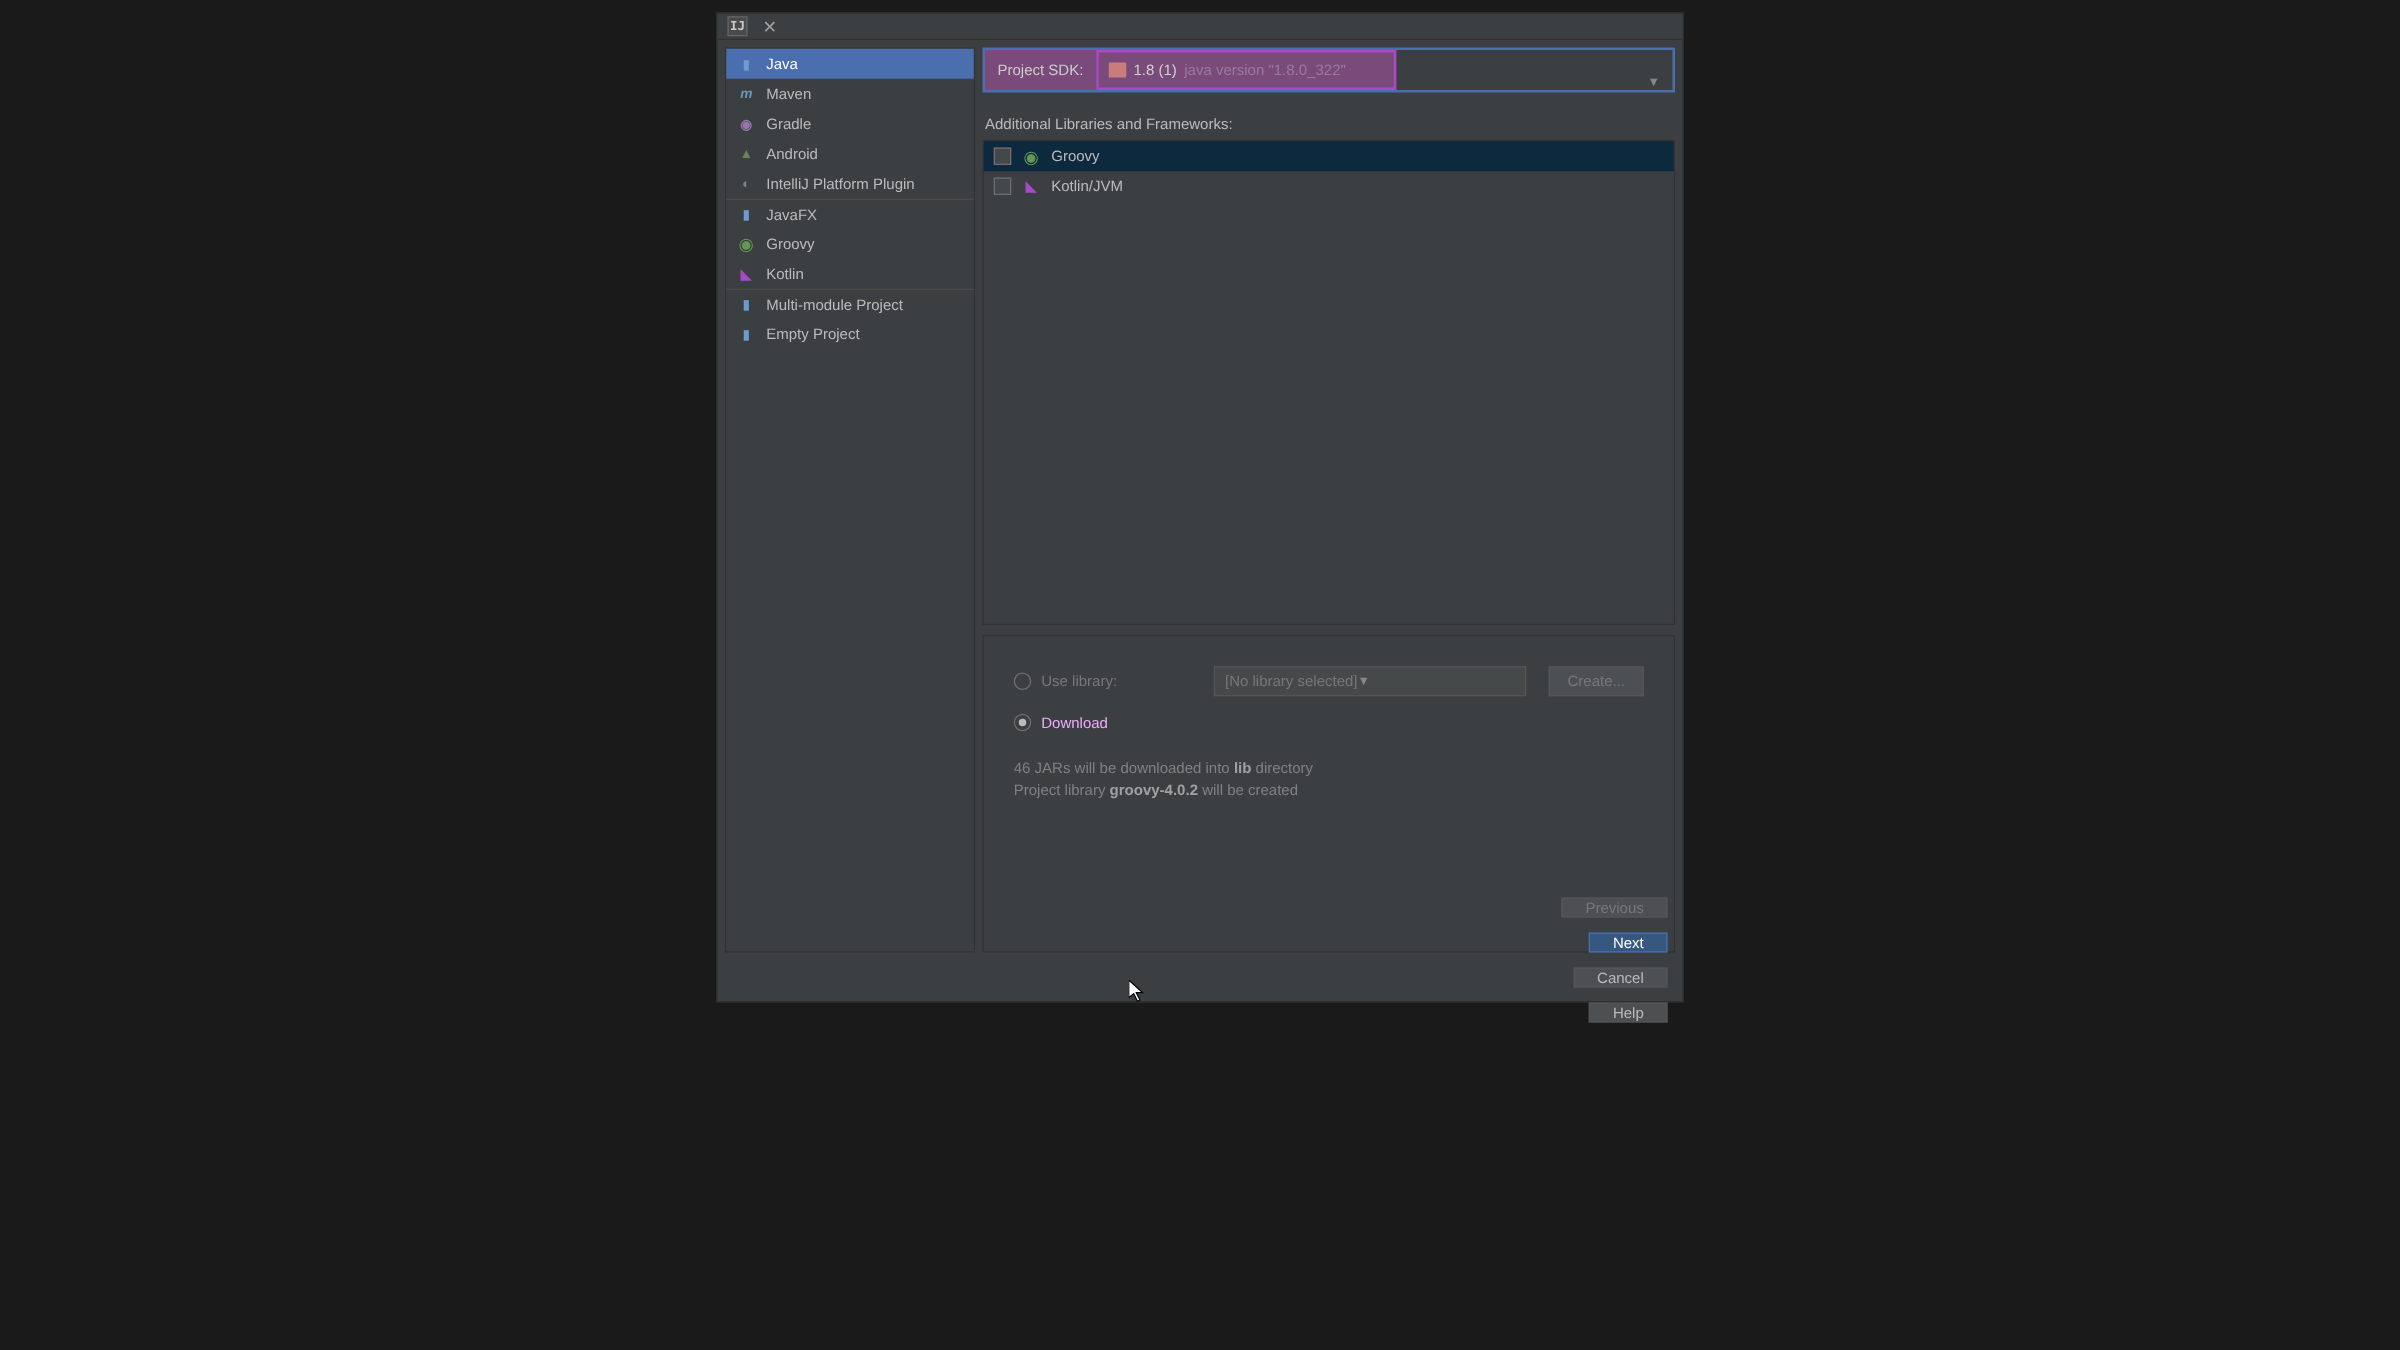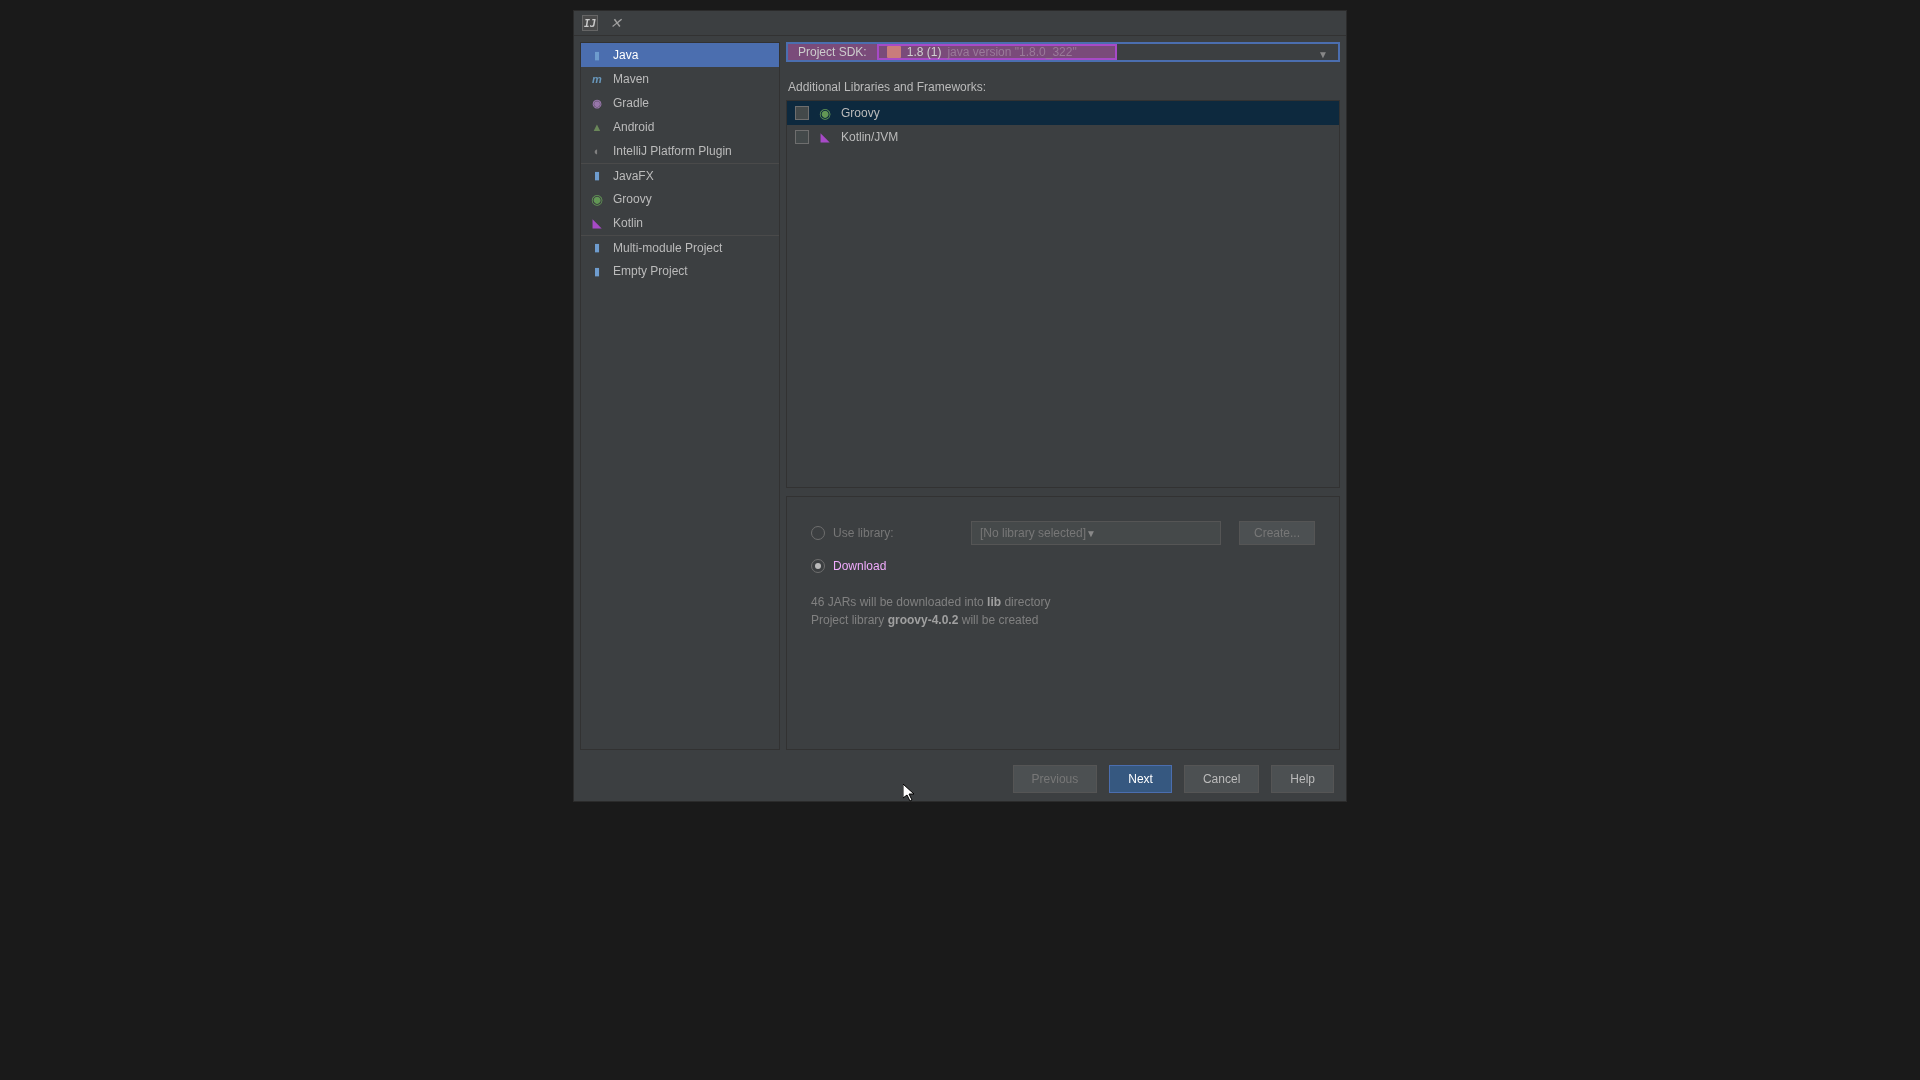--- a/index.html
+++ b/index.html
@@ -26,21 +26,20 @@
       display: flex;
       flex-direction: column;
     }
     .titlebar {
       height: 28px;
       background: #3c3f41;
       display: flex;
       align-items: center;
       padding: 0 8px;
       border-bottom: 1px solid #323232;
-      font-style: italic;
     }
     .app-icon {
       width: 16px;
       height: 16px;
       background: #4a4a4a;
       border: 1px solid #666;
       margin-right: 6px;
       display: flex;
       align-items: center;
       justify-content: center;
@@ -108,21 +107,21 @@
     
     .main {
       flex: 1;
       display: flex;
       flex-direction: column;
     }
     .sdk-row {
       display: flex;
       align-items: flex-end;
       border: 2px solid #4b6eaf;
-      height: 20px;
+      height: 36px;
     }
     .sdk-label-box {
       background: #7a4b7a;
       height: 100%;
       display: flex;
       align-items: center;
       padding: 0 10px;
       color: #cccccc;
       font-size: 12px;
     }
@@ -260,23 +259,24 @@
     .config-row {
       display: flex;
       justify-content: flex-end;
       margin-top: -30px;
     }
     
     .footer {
       height: 50px;
       display: flex;
       justify-content: flex-end;
-      align-items: center;
+      align-items: flex-end;
       gap: 12px;
       padding: 0 12px;
+      flex-direction: column;
     }
     .btn {
       height: 28px;
       padding: 0 18px;
       border: 1px solid #555;
       background: #4c5052;
       color: #bbbbbb;
       font-size: 12px;
       display: flex;
       align-items: center;

